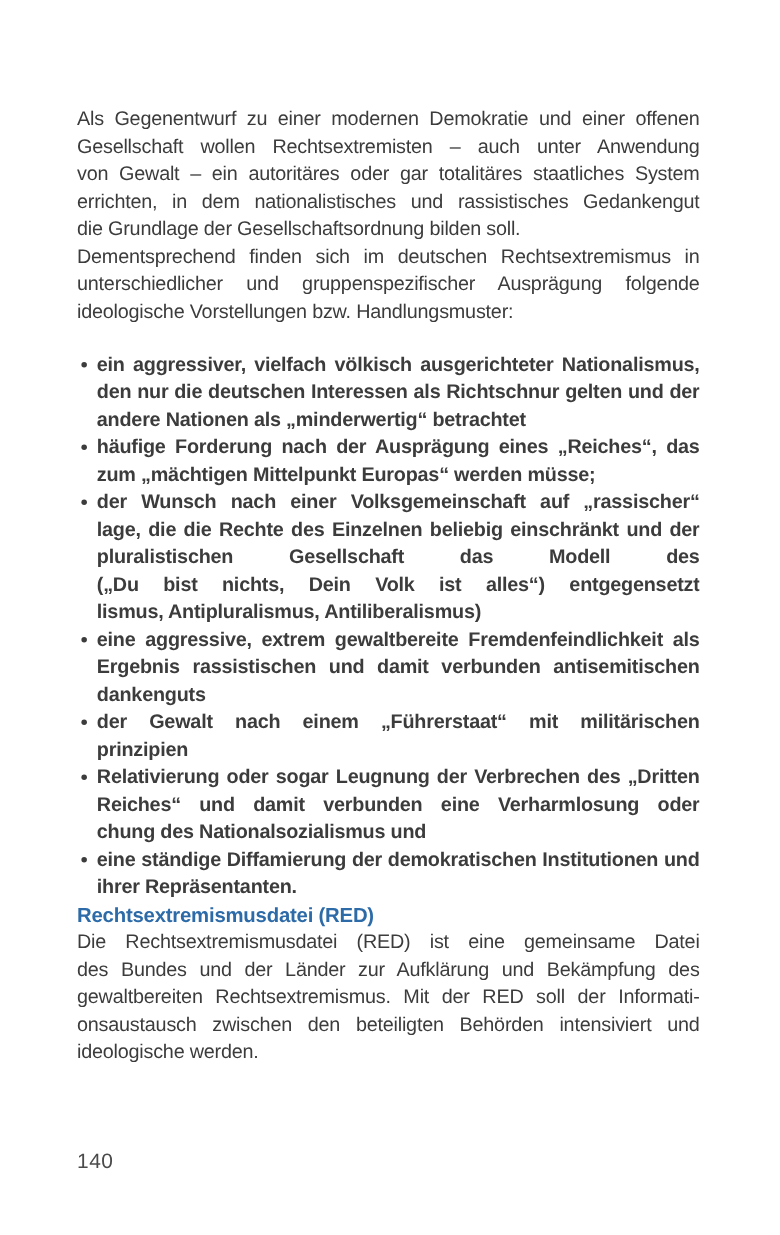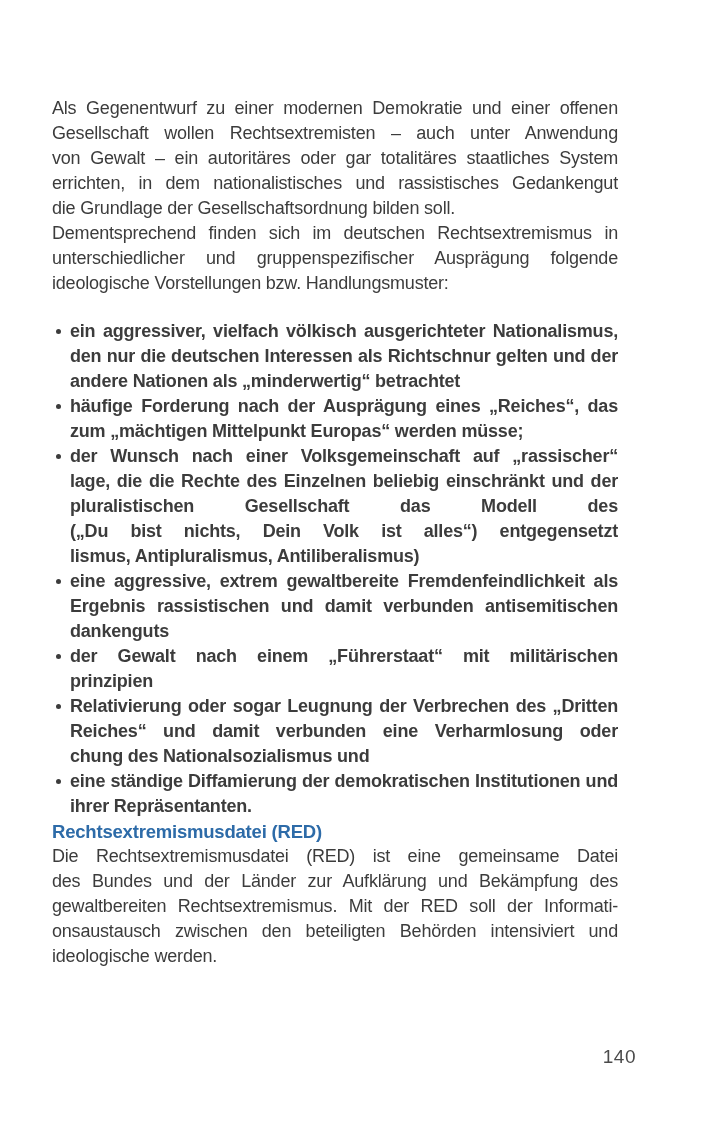--- a/index.html
+++ b/index.html
@@ -15,21 +15,21 @@
     width: 709px;
     height: 1123px;
     background: var(--paper);
     overflow: hidden;
     font-family: "Liberation Sans", "DejaVu Sans", sans-serif;
     color: var(--body);
   }
   .content {
     position: absolute;
     top: 96px;
-    left: 52px;
+    left: 70px;
     width: 566px;
   }
   .para { display: block; }
   .line {
     font-size: 18px;
     line-height: 25px;
     height: 25px;
     overflow: hidden;
     letter-spacing: -0.2px;
     text-align: justify;
@@ -59,21 +59,21 @@
     line-height: 25px;
     height: 25px;
     letter-spacing: -0.2px;
     color: var(--heading);
   }
   .pagenum {
     position: absolute;
     top: 1044px;
     left: 70px;
     width: 566px;
-    text-align: right;
+    text-align: left;
     font-size: 19px;
     line-height: 25px;
     letter-spacing: 0.5px;
     color: var(--page_number);
   }
 </style>
 </head>
 <body>
 
 <div class="page">

